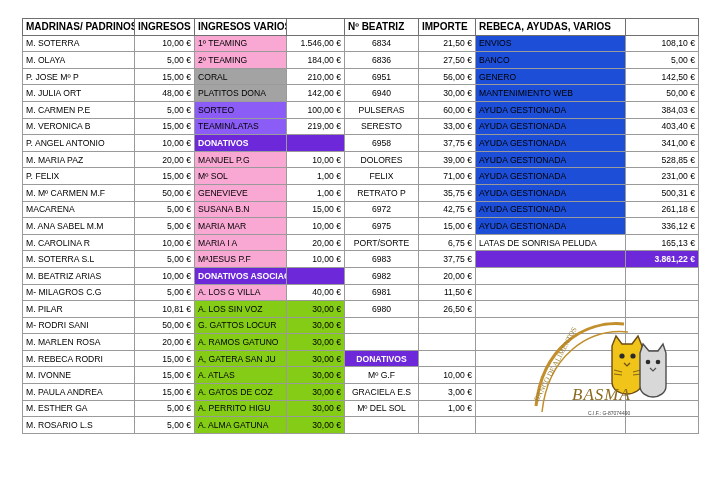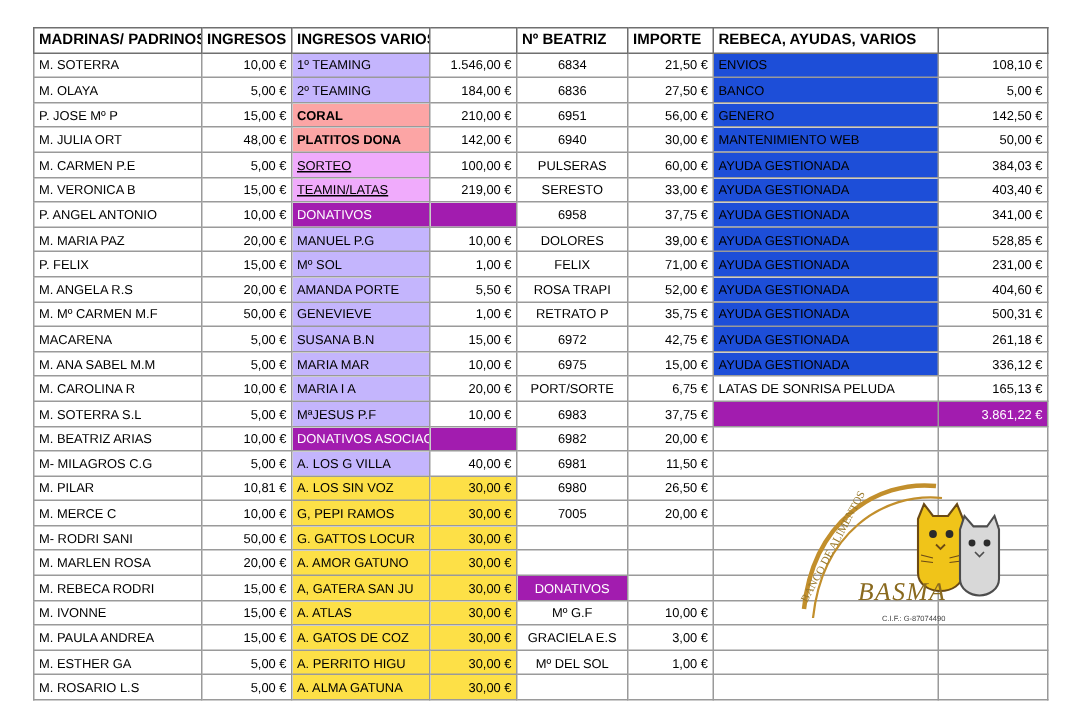--- a/index.html
+++ b/index.html
@@ -27,26 +27,26 @@
     line-height:14px;
   }
   .hdr td{
     font-weight:bold;
     font-size:10px;
     border:1px solid #6f6f6f;
     background:#ffffff;
   }
   .num{text-align:right;}
   .ctr{text-align:center;}
-  .blue{background:#c4b5fd;}
-  .blue-d{background:#fde047;}
-  .pink{background:#fca5a5;font-weight:bold;}
-  .tan{background:#f0abfc;text-decoration:underline;}
+  .blue{background:#f9a8d4;}
+  .blue-d{background:#84cc16;}
+  .pink{background:#a3a3a3;}
+  .tan{background:#8b5cf6;}
   .cream{background:#1d4ed8;}
-  .black{background:#a21caf;color:#ffffff;font-weight:normal;}
+  .black{background:#6d28d9;color:#ffffff;font-weight:bold;}
   
   #logo{
     position:absolute;
     left:506px;top:296px;width:160px;height:110px;
     pointer-events:none;
   }
   #logo .arcs{
     position:absolute;left:0;top:0;width:160px;height:110px;
   }
   #logo .cif{
@@ -163,30 +163,20 @@
           <td>P. FELIX</td>
           <td class="num">15,00 €</td>
           <td class="blue">Mº SOL</td>
           <td class="num">1,00 €</td>
           <td class="ctr">FELIX</td>
           <td class="num">71,00 €</td>
           <td class="cream">AYUDA GESTIONADA</td>
           <td class="num">231,00 €</td>
         </tr>
         <tr>
-          <td>M. ANGELA R.S</td>
-          <td class="num">20,00 €</td>
-          <td class="blue">AMANDA PORTE</td>
-          <td class="num">5,50 €</td>
-          <td class="ctr">ROSA TRAPI</td>
-          <td class="num">52,00 €</td>
-          <td class="cream">AYUDA GESTIONADA</td>
-          <td class="num">404,60 €</td>
-        </tr>
-        <tr>
           <td>M. Mº CARMEN M.F</td>
           <td class="num">50,00 €</td>
           <td class="blue">GENEVIEVE</td>
           <td class="num">1,00 €</td>
           <td class="ctr">RETRATO P</td>
           <td class="num">35,75 €</td>
           <td class="cream">AYUDA GESTIONADA</td>
           <td class="num">500,31 €</td>
         </tr>
         <tr>
@@ -253,43 +243,33 @@
           <td>M. PILAR</td>
           <td class="num">10,81 €</td>
           <td class="blue-d">A. LOS SIN VOZ</td>
           <td class="num blue-d">30,00 €</td>
           <td class="ctr">6980</td>
           <td class="num">26,50 €</td>
           <td></td>
           <td class="num"></td>
         </tr>
         <tr>
-          <td>M. MERCE C</td>
-          <td class="num">10,00 €</td>
-          <td class="blue-d">G, PEPI RAMOS</td>
-          <td class="num blue-d">30,00 €</td>
-          <td class="ctr">7005</td>
-          <td class="num">20,00 €</td>
-          <td></td>
-          <td class="num"></td>
-        </tr>
-        <tr>
           <td>M- RODRI SANI</td>
           <td class="num">50,00 €</td>
           <td class="blue-d">G. GATTOS LOCUR</td>
           <td class="num blue-d">30,00 €</td>
           <td class="ctr"></td>
           <td class="num"></td>
           <td></td>
           <td class="num"></td>
         </tr>
         <tr>
           <td>M. MARLEN ROSA</td>
           <td class="num">20,00 €</td>
-          <td class="blue-d">A. AMOR GATUNO</td>
+          <td class="blue-d">A. RAMOS GATUNO</td>
           <td class="num blue-d">30,00 €</td>
           <td class="ctr"></td>
           <td class="num"></td>
           <td></td>
           <td class="num"></td>
         </tr>
         <tr>
           <td>M. REBECA  RODRI</td>
           <td class="num">15,00 €</td>
           <td class="blue-d">A, GATERA SAN JU</td>

